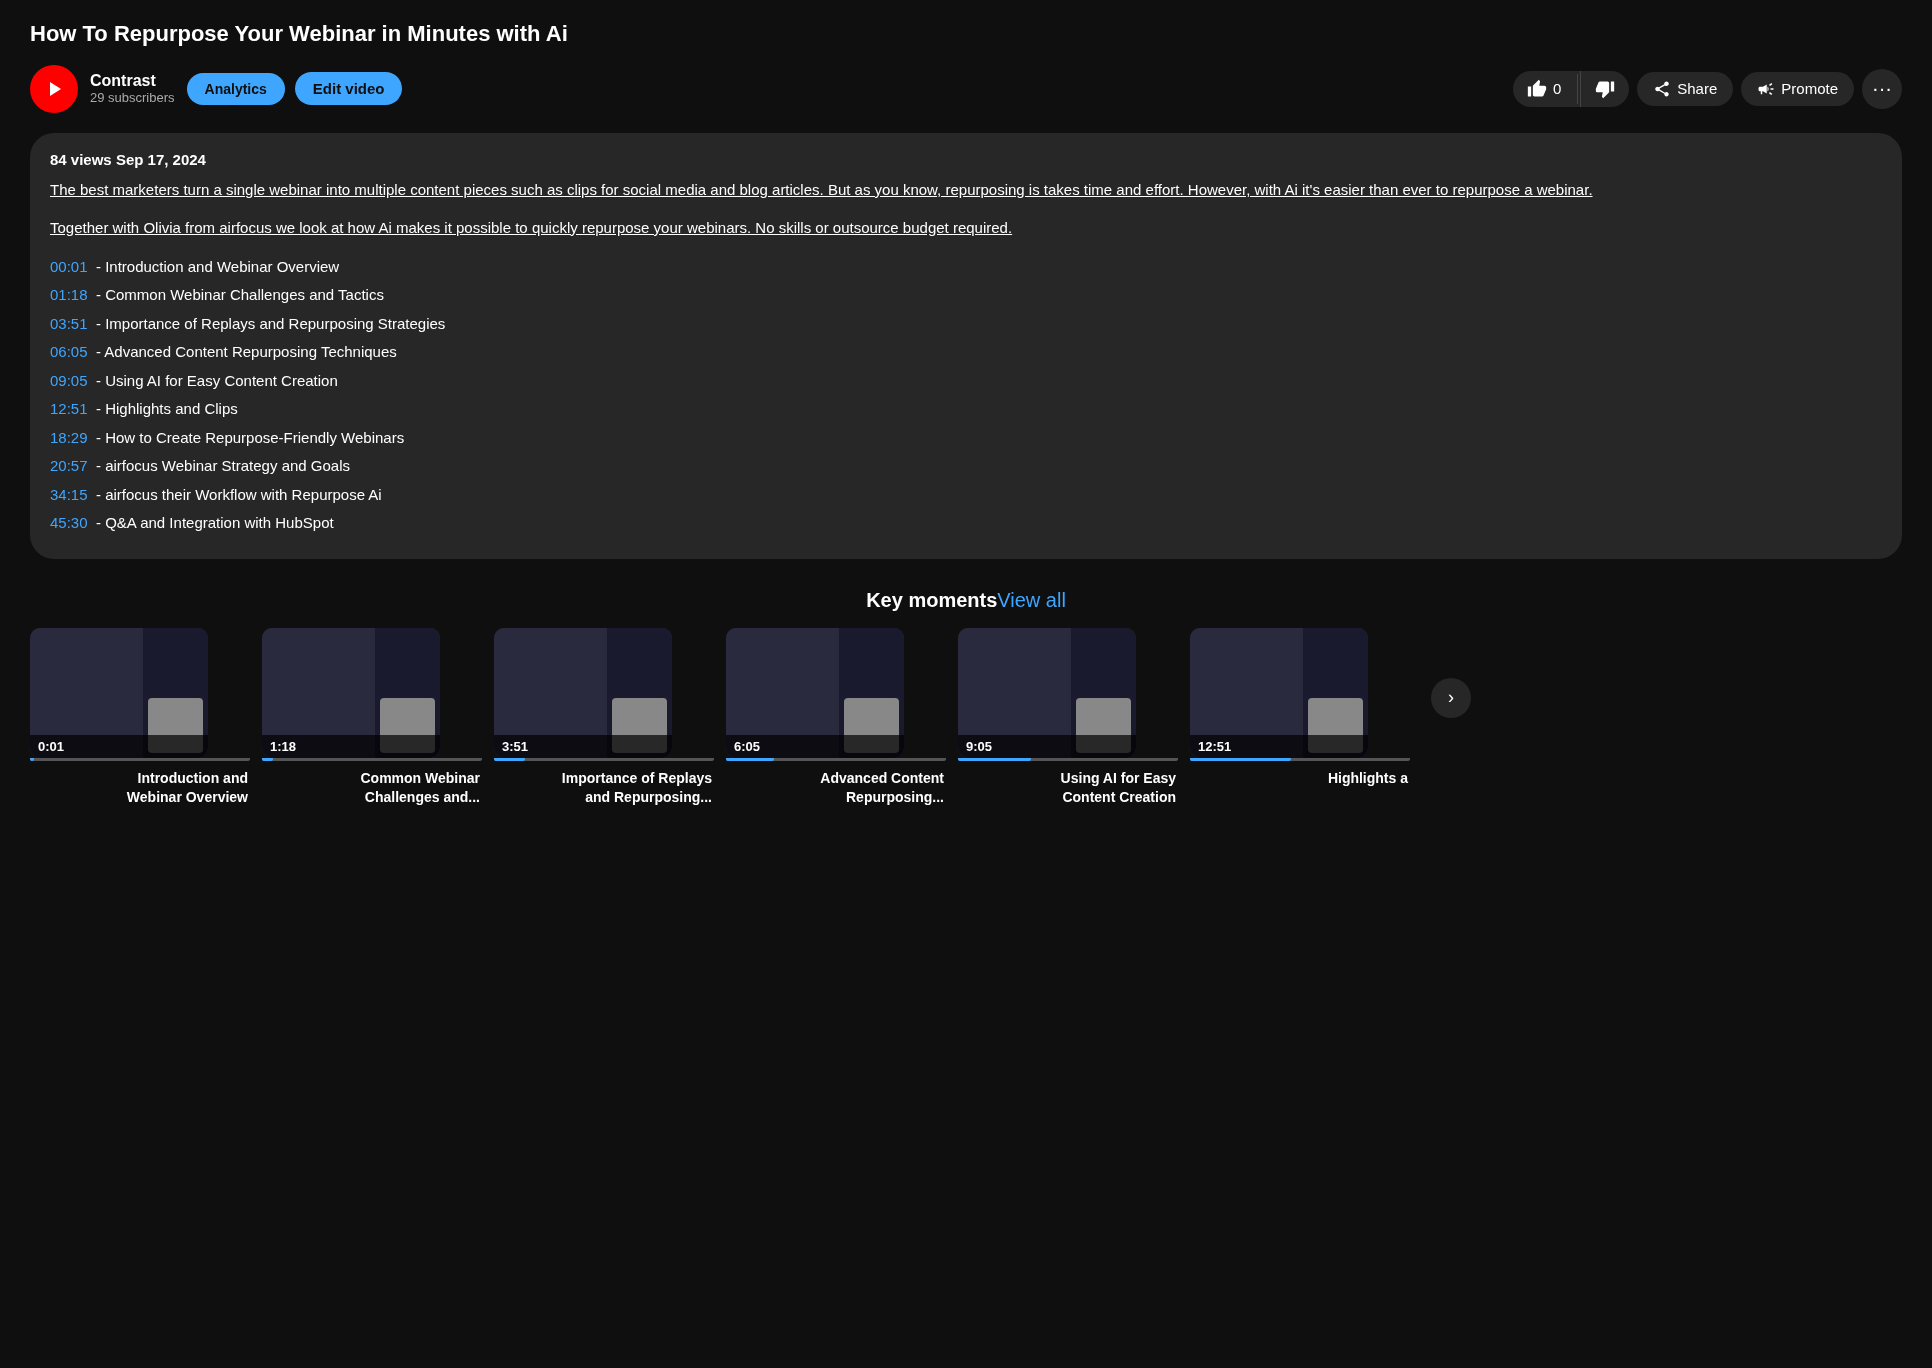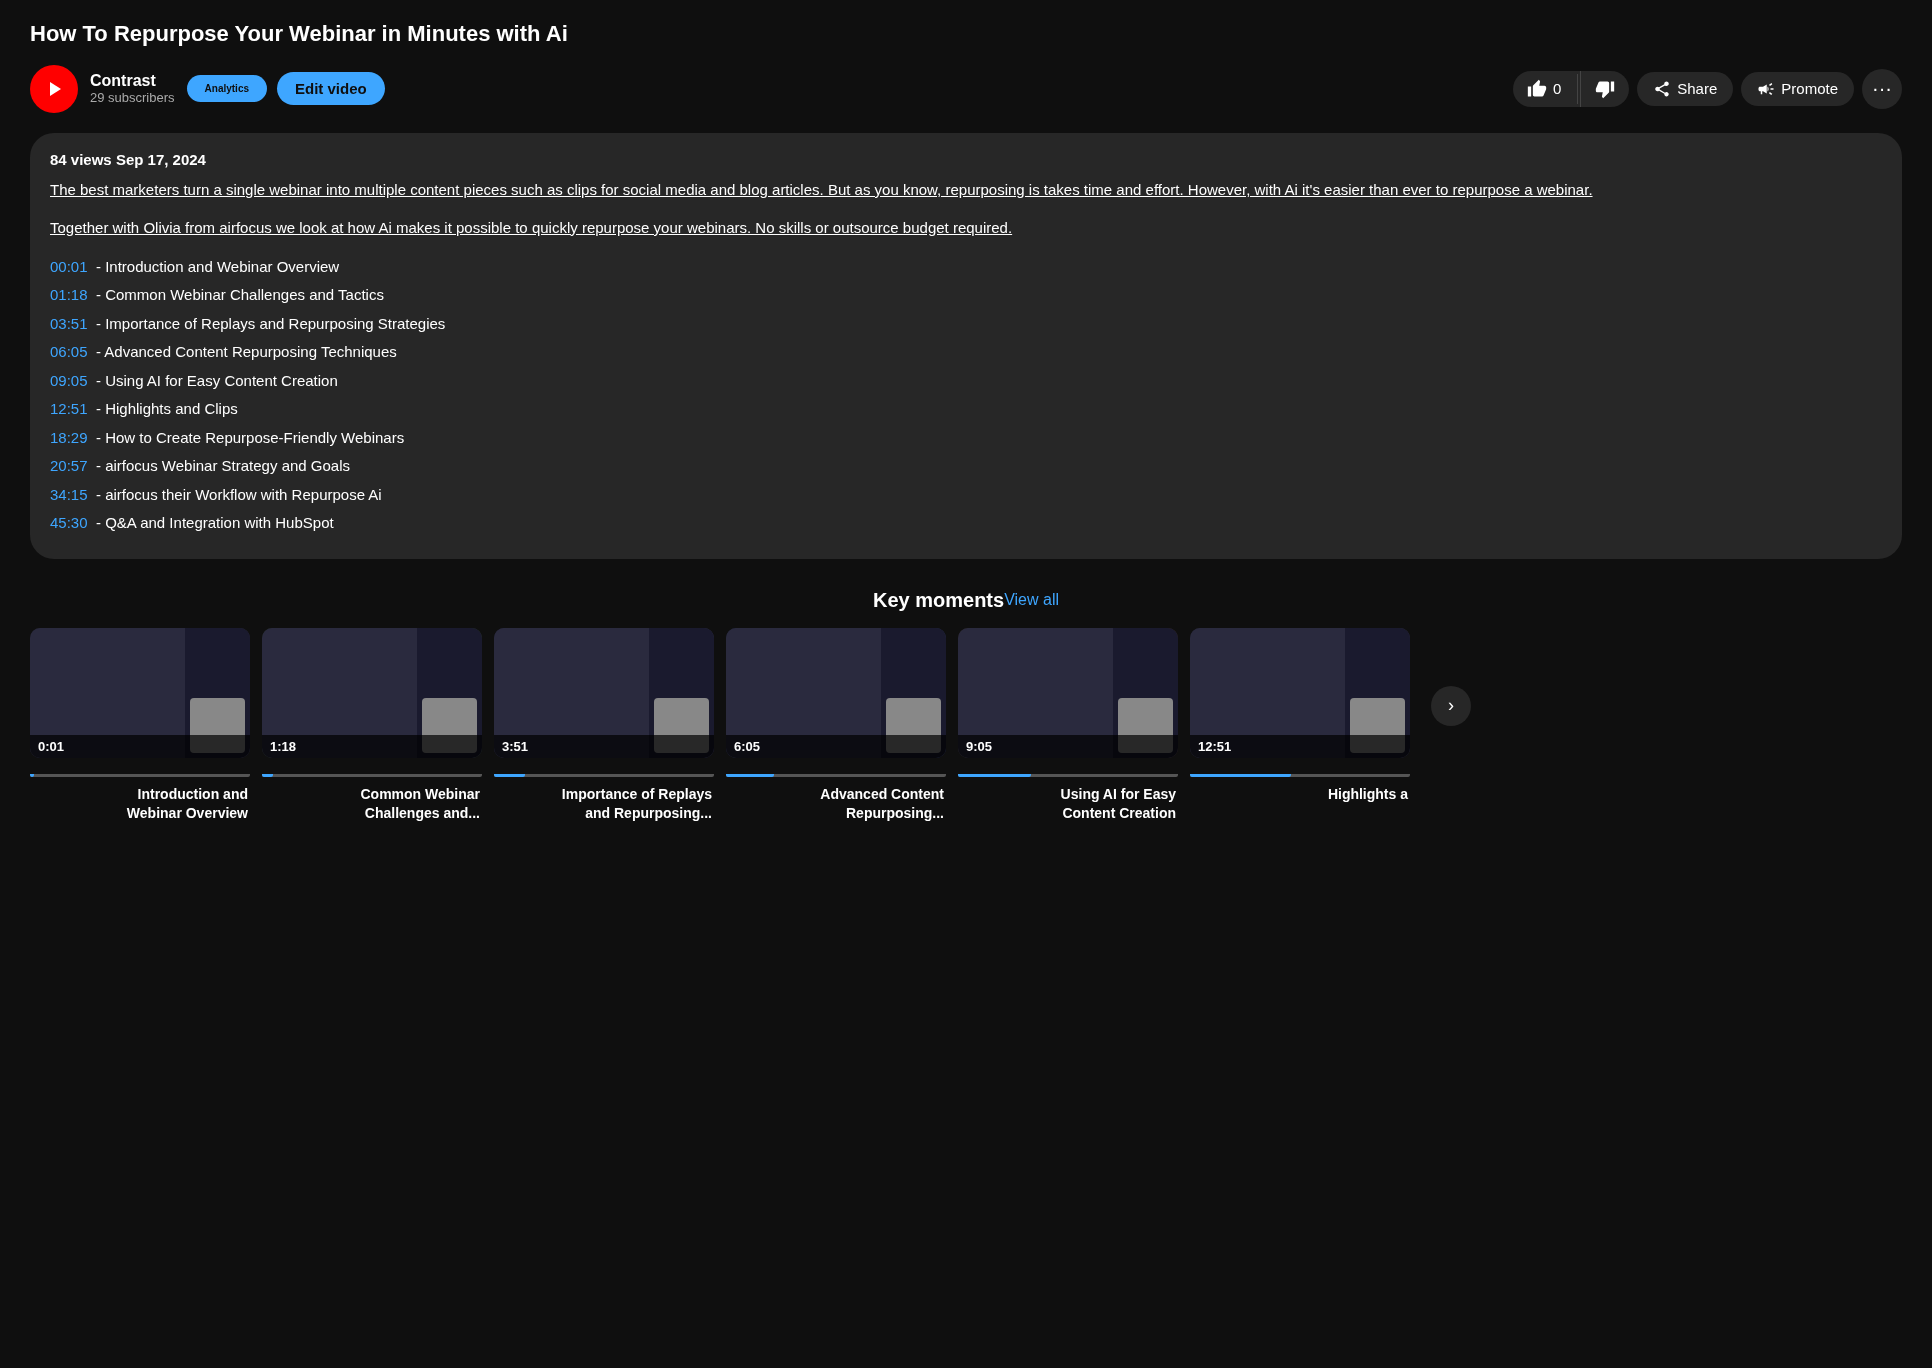--- a/index.html
+++ b/index.html
@@ -75,21 +75,21 @@
       gap: 10px;
       align-items: center;
     }
 
     .btn-analytics {
       background: #3ea6ff;
       color: #0f0f0f;
       border: none;
       border-radius: 20px;
       padding: 8px 18px;
-      font-size: 10px;
+      font-size: 14px;
       font-weight: 600;
       cursor: pointer;
     }
 
     .btn-edit {
       background: #3ea6ff;
       color: #0f0f0f;
       border: none;
       border-radius: 20px;
       padding: 8px 18px;
@@ -223,46 +223,46 @@
     }
 
     .key-moments-title {
       font-size: 20px;
       font-weight: 700;
       color: #fff;
     }
 
     .view-all-btn {
       color: #3ea6ff;
-      font-size: 16px;
+      font-size: 20px;
       font-weight: 500;
       cursor: pointer;
       background: none;
       border: none;
     }
 
     .moments-grid {
       display: flex;
       gap: 12px;
       overflow: hidden;
     }
 
     .moment-card {
       flex: 0 0 220px;
       cursor: pointer;
     }
 
     .moment-thumb {
-      width: 220px;
+      width: 178px;
       height: 130px;
       border-radius: 10px;
       background: #333;
       position: relative;
       overflow: hidden;
-      margin-bottom: 16px;
+      margin-bottom: 0;
     }
 
     .thumb-placeholder {
       width: 100%;
       height: 100%;
       background: linear-gradient(135deg, #222 0%, #444 100%);
       display: flex;
       align-items: stretch;
     }
 

